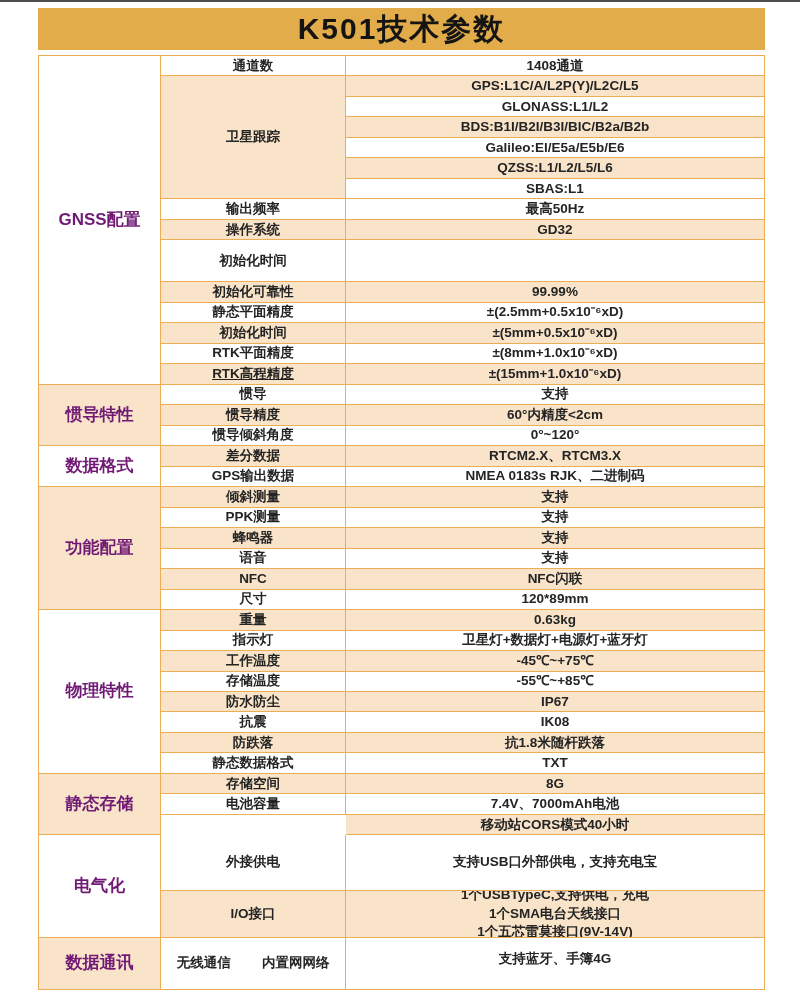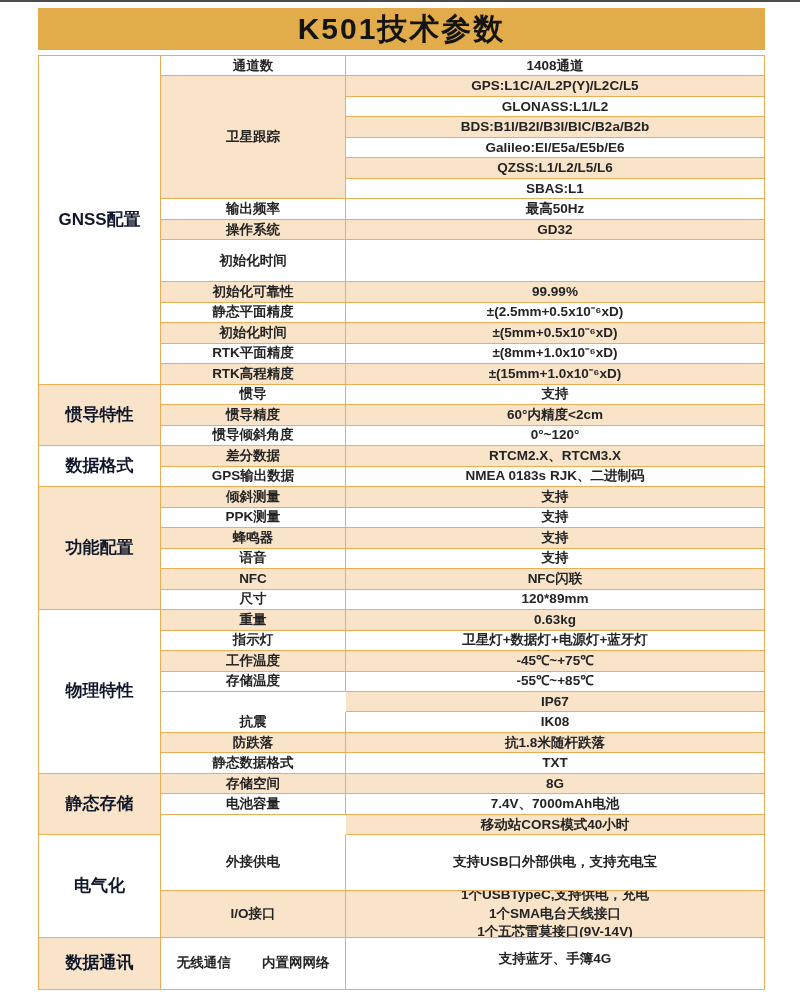--- a/index.html
+++ b/index.html
@@ -29,21 +29,21 @@
     display:flex;align-items:center;justify-content:center;
     text-align:center;
     border-right:1px solid var(--border);
     border-bottom:1px solid var(--border);
     line-height:1.2;
     overflow:hidden;
   }
   .cell.peach{background:var(--peach);}
   .cell.col3{border-right:none;}
   .cell.lastrow{border-bottom:none;}
-  .cat-label{font-size:17px;font-weight:600;color:#0f172a;}
+  .cat-label{font-size:17px;font-weight:600;color:#701a75;}
   .param-label,.value-text{font-size:13.5px;font-weight:600;color:#242424;}
   .cell.multi-param{flex-direction:row;justify-content:space-around;padding:7px 0;align-items:center;}
   .cell.multi-value{flex-direction:column;justify-content:center;gap:2px;padding:3px 0;}
   .cell.vtop{align-items:flex-start;padding-top:13px;}
 </style>
 </head>
 <body>
 
 <div class="top-line"></div>
 
@@ -115,21 +115,21 @@
       </div>
       <div class="cell col3 peach" style="grid-area: 13 / 3;">
         <span class="value-text">±(5mm+0.5x10⁻⁶xD)</span>
       </div>
       <div class="cell" style="grid-area: 14 / 2 / span 1;">
         <span class="param-label">RTK平面精度</span>
       </div>
       <div class="cell col3" style="grid-area: 14 / 3;">
         <span class="value-text">±(8mm+1.0x10⁻⁶xD)</span>
       </div>
-      <div class="cell peach" style="grid-area: 15 / 2 / span 1;">
+      <div class="cell peach" style="grid-area: 15 / 2 / span 1; text-decoration: underline;">
         <span class="param-label">RTK高程精度</span>
       </div>
       <div class="cell col3 peach" style="grid-area: 15 / 3;">
         <span class="value-text">±(15mm+1.0x10⁻⁶xD)</span>
       </div>
       <div class="cell cat peach" style="grid-area: 16 / 1 / span 3;">
         <span class="cat-label">惯导特性</span>
       </div>
       <div class="cell" style="grid-area: 16 / 2 / span 1;">
         <span class="param-label">惯导</span>
@@ -222,20 +222,23 @@
         <span class="param-label">工作温度</span>
       </div>
       <div class="cell col3 peach" style="grid-area: 29 / 3;">
         <span class="value-text">-45℃~+75℃</span>
       </div>
       <div class="cell" style="grid-area: 30 / 2 / span 1;">
         <span class="param-label">存储温度</span>
       </div>
       <div class="cell col3" style="grid-area: 30 / 3;">
         <span class="value-text">-55℃~+85℃</span>
+      </div>
+      <div class="cell peach" style="grid-area: 31 / 2 / span 1;">
+        <span class="param-label">防水防尘</span>
       </div>
       <div class="cell col3 peach" style="grid-area: 31 / 3;">
         <span class="value-text">IP67</span>
       </div>
       <div class="cell" style="grid-area: 32 / 2 / span 1;">
         <span class="param-label">抗震</span>
       </div>
       <div class="cell col3" style="grid-area: 32 / 3;">
         <span class="value-text">IK08</span>
       </div>

